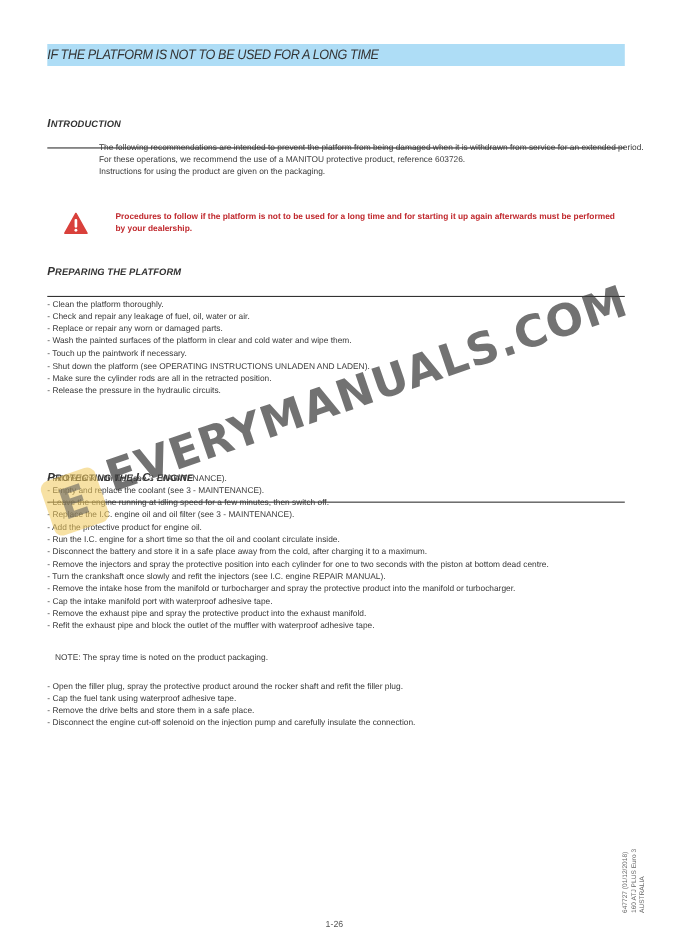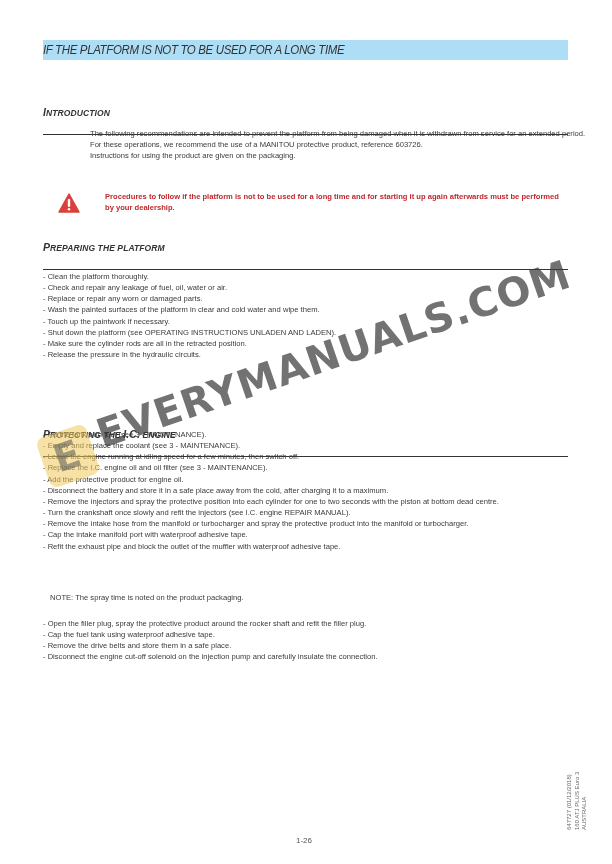--- a/index.html
+++ b/index.html
@@ -211,25 +211,27 @@
 <div class="section-head" style="top:392px;margin-top:36px;">
   <span class="cap">P</span><span>ROTECTING THE </span><span class="cap">I.C.</span><span> ENGINE</span>
 </div>
 
 <ul class="bullets" style="top:429px;">
   <li>- Fill the tank with fuel (see 3 - MAINTENANCE).</li>
   <li>- Empty and replace the coolant (see 3 - MAINTENANCE).</li>
   <li>- Leave the engine running at idling speed for a few minutes, then switch off.</li>
   <li>- Replace the I.C. engine oil and oil filter (see 3 - MAINTENANCE).</li>
   <li>- Add the protective product for engine oil.</li>
+  <li>- Run the I.C. engine for a short time so that the oil and coolant circulate inside.</li>
   <li>- Disconnect the battery and store it in a safe place away from the cold, after charging it to a maximum.</li>
   <li>- Remove the injectors and spray the protective position into each cylinder for one to two seconds with the piston at bottom dead centre.</li>
   <li>- Turn the crankshaft once slowly and refit the injectors (see I.C. engine REPAIR MANUAL).</li>
   <li>- Remove the intake hose from the manifold or turbocharger and spray the protective product into the manifold or turbocharger.</li>
   <li>- Cap the intake manifold port with waterproof adhesive tape.</li>
+  <li>- Remove the exhaust pipe and spray the protective product into the exhaust manifold.</li>
   <li>- Refit the exhaust pipe and block the outlet of the muffler with waterproof adhesive tape.</li>
 </ul>
 
 <div class="note">NOTE: The spray time is noted on the product packaging.</div>
 
 <ul class="bullets" style="top:618px;">
   <li>- Open the filler plug, spray the protective product around the rocker shaft and refit the filler plug.</li>
   <li>- Cap the fuel tank using waterproof adhesive tape.</li>
   <li>- Remove the drive belts and store them in a safe place.</li>
   <li>- Disconnect the engine cut-off solenoid on the injection pump and carefully insulate the connection.</li>

